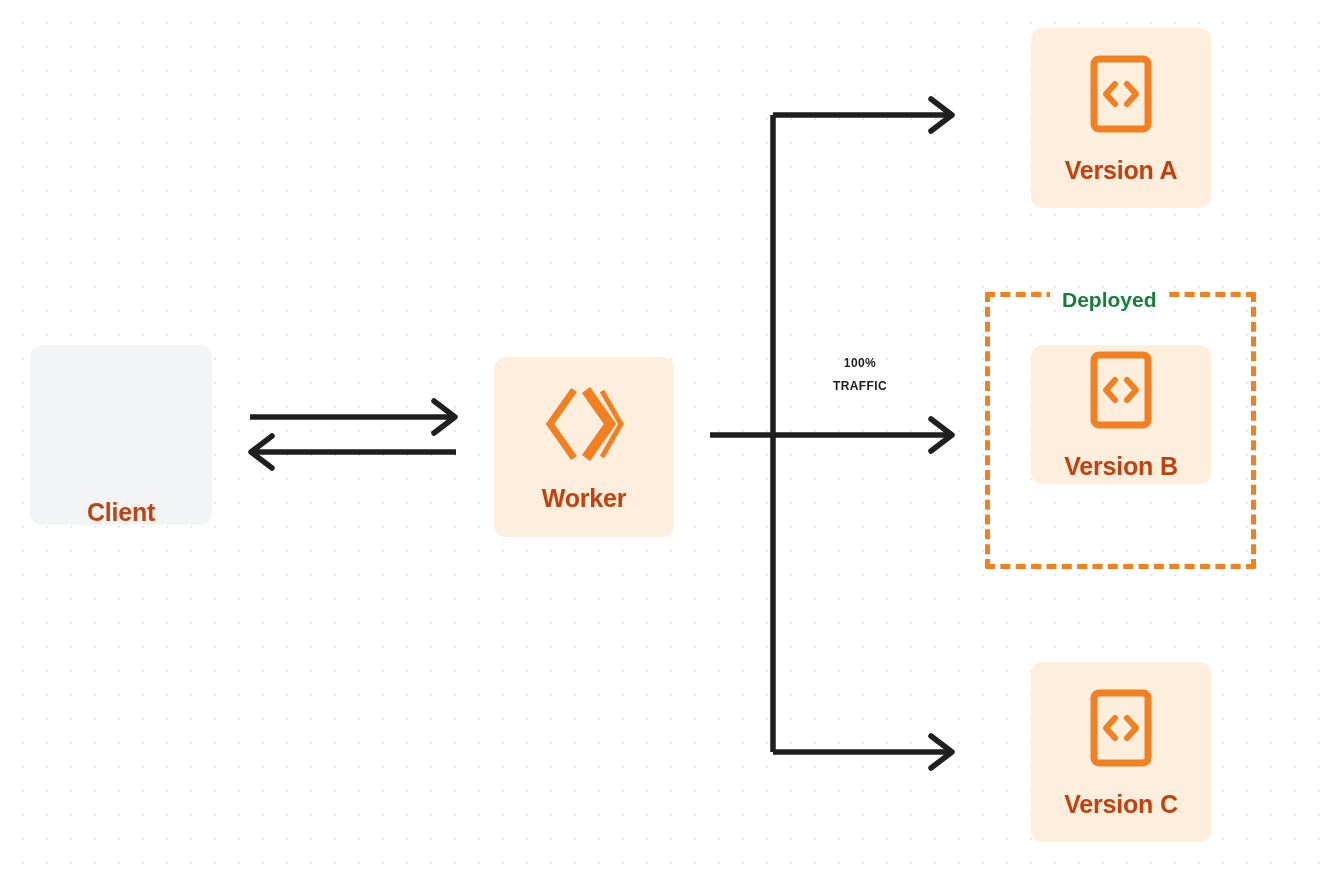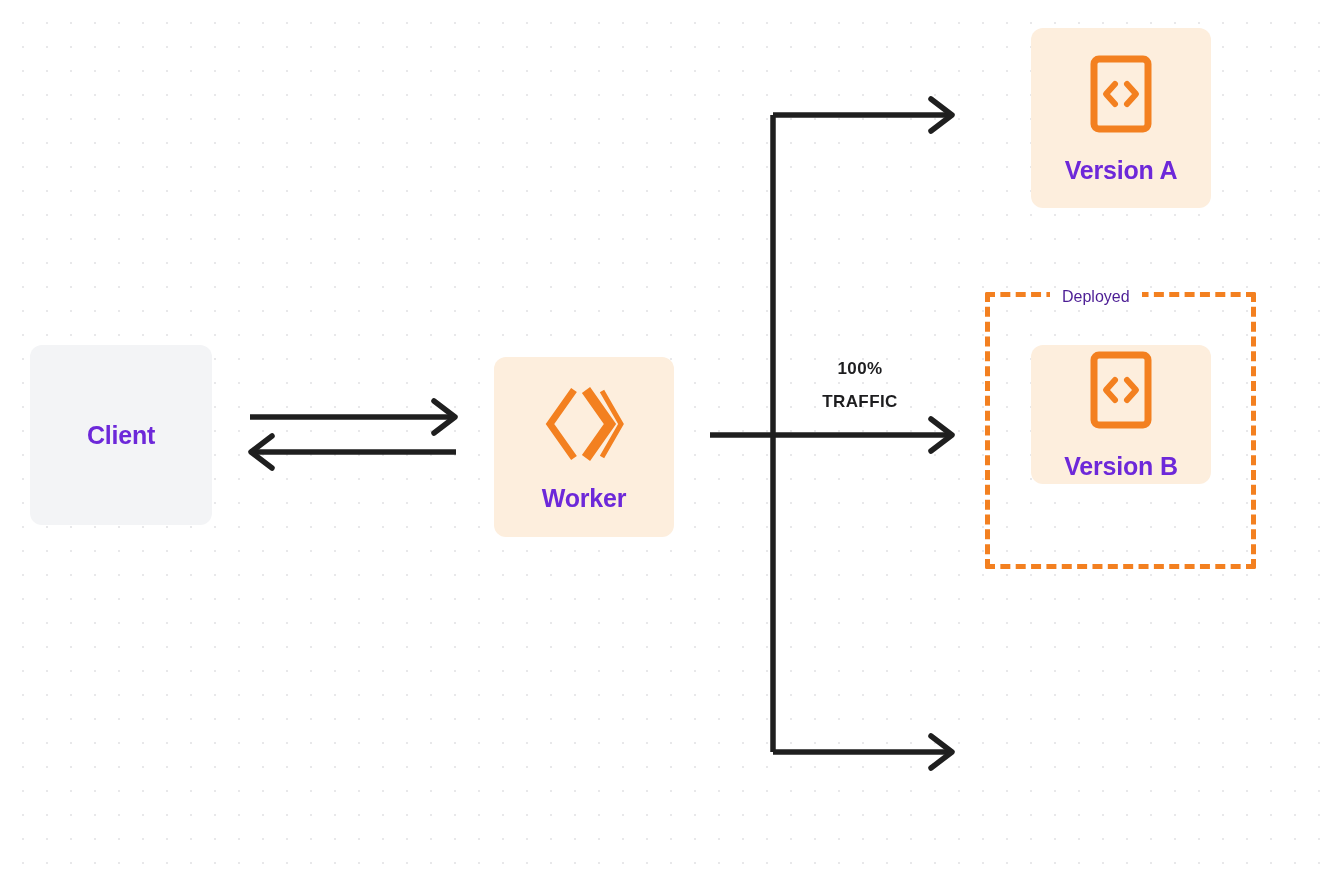--- a/index.html
+++ b/index.html
@@ -31,55 +31,55 @@
   }
   .node-client {
     background: #f3f4f6;
   }
   .node-worker, .node-version {
     background: #fdeedd;
   }
   .node-label {
     font-size: 25px;
     font-weight: bold;
-    color: #6d28d9;
+    color: #c2410c;
     letter-spacing: -0.2px;
     line-height: 1;
   }
   .node-worker .node-label { margin-top: 22px; }
   .node-version .node-label { margin-top: 24px; }
 
   .icon-wrap {
     display: block;
     line-height: 0;
   }
 
   
   .deployed-frame {
     position: absolute;
     box-sizing: border-box;
     border: 5px dashed #f38020;
     border-radius: 2px;
   }
   .deployed-label {
     position: absolute;
-    font-size: 16px;
-    font-weight: normal;
-    color: #4c1d95;
+    font-size: 21px;
+    font-weight: bold;
+    color: #15803d;
     background: #ffffff;
     padding: 0 12px;
     line-height: 1;
     white-space: nowrap;
   }
 
   
   .traffic-label {
     position: absolute;
     text-align: center;
-    font-size: 17px;
+    font-size: 12px;
     font-weight: bold;
     color: #1d1d1f;
     letter-spacing: 0.4px;
     line-height: 1.95;
     white-space: nowrap;
   }
 
   
   #connectors {
     position: absolute;
@@ -110,21 +110,21 @@
       <path d="M773,115 L952,115"></path>
       <path d="M931,99 L952,115 L931,131" stroke-linecap="round" stroke-linejoin="round"></path>
 
       <path d="M931,419 L952,435 L931,451" stroke-linecap="round" stroke-linejoin="round"></path>
 
       <path d="M773,752 L952,752"></path>
       <path d="M931,736 L952,752 L931,768" stroke-linecap="round" stroke-linejoin="round"></path>
     </g>
   </svg>
 
-  <div class="node node-client" style="left:30px; top:345px; width:182px; height:180px;">
+  <div class="node node-client" style="left:30px; top:345px; width:182px; height:180px;justify-content:flex-end;">
     <span class="node-label">Client</span>
   </div>
 
   <div class="node node-worker" style="left:494px; top:345px; width:180px; height:180px;margin-top:12px;">
     <span class="icon-wrap">
       <svg width="86" height="80" viewBox="0 0 86 80" xmlns="http://www.w3.org/2000/svg">
         <g fill="none" stroke="#f38020" stroke-linejoin="miter" stroke-linecap="butt">
           <path d="M33,6 L9,40 L33,74" stroke-width="7"></path>
           <path d="M45,6 L69,40 L45,74" stroke-width="10"></path>
           <path d="M61,7 L80,40 L61,73" stroke-width="5"></path>
@@ -155,14 +155,23 @@
   <div class="node node-version" style="left:1031px; top:345px; width:180px; height:139px;">
     <span class="icon-wrap">
       <svg width="64" height="80" viewBox="0 0 64 80" xmlns="http://www.w3.org/2000/svg">
         <rect x="5" y="5" width="54" height="70" rx="5" ry="5" fill="none" stroke="#f38020" stroke-width="7"></rect>
         <path d="M26,30 L17,40 L26,50 M38,30 L47,40 L38,50" fill="none" stroke="#f38020" stroke-width="6" stroke-linecap="round" stroke-linejoin="round"></path>
       </svg>
     </span>
     <span class="node-label">Version B</span>
   </div>
 
+  <div class="node node-version" style="left:1031px; top:662px; width:180px; height:180px;">
+    <span class="icon-wrap">
+      <svg width="64" height="80" viewBox="0 0 64 80" xmlns="http://www.w3.org/2000/svg">
+        <rect x="5" y="5" width="54" height="70" rx="5" ry="5" fill="none" stroke="#f38020" stroke-width="7"></rect>
+        <path d="M26,30 L17,40 L26,50 M38,30 L47,40 L38,50" fill="none" stroke="#f38020" stroke-width="6" stroke-linecap="round" stroke-linejoin="round"></path>
+      </svg>
+    </span>
+    <span class="node-label">Version C</span>
+  </div>
 
 </div>
 
 </body></html>

